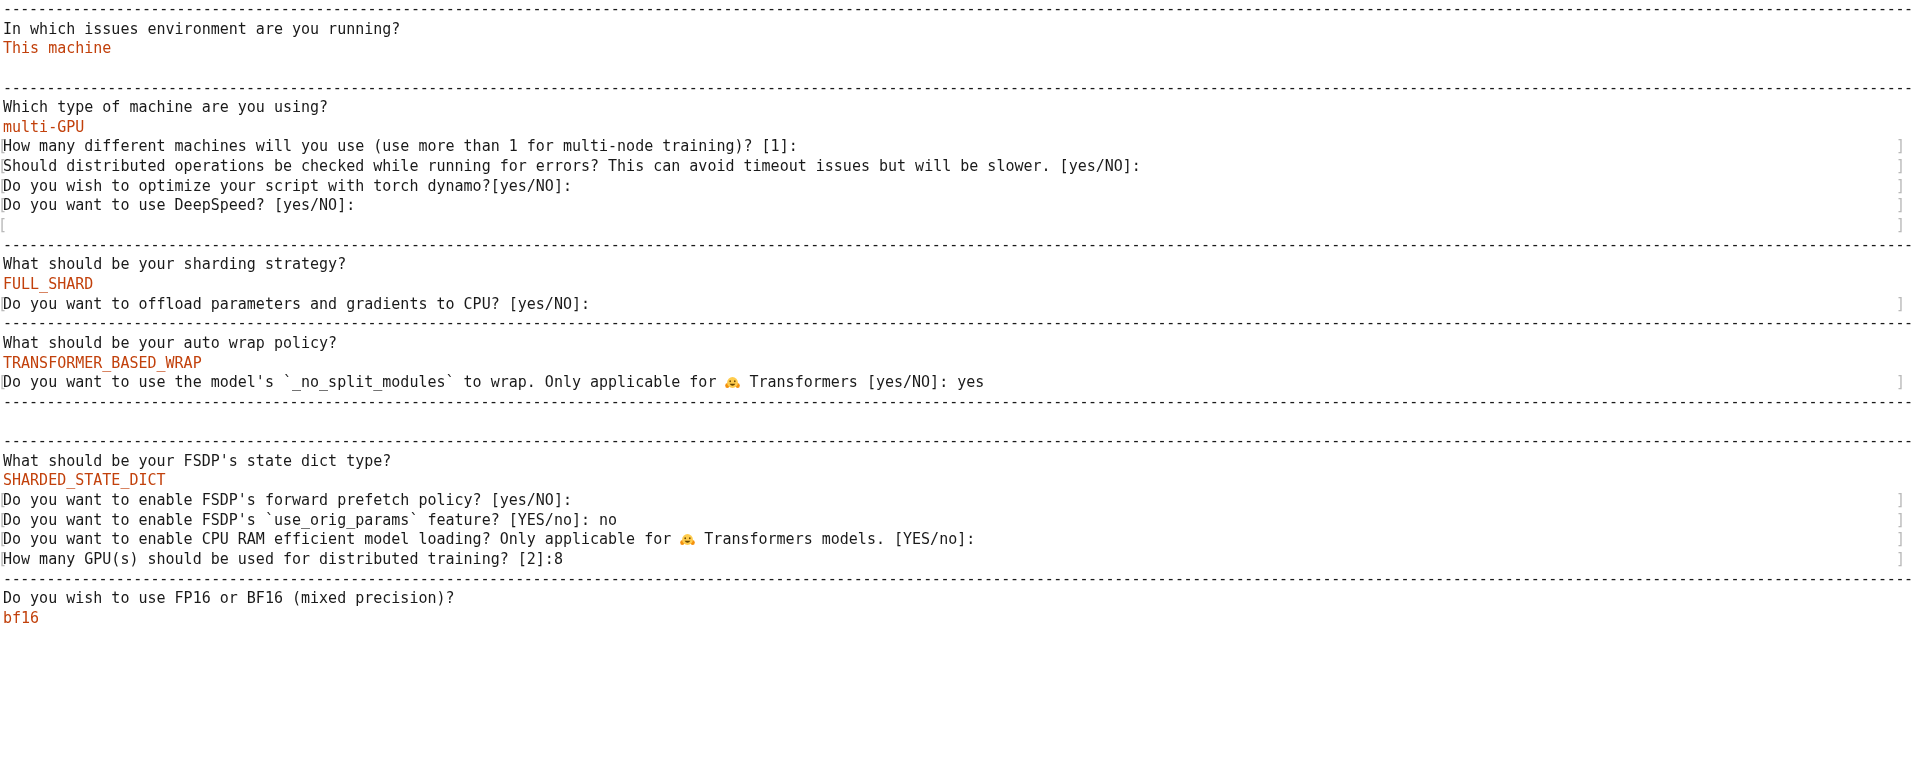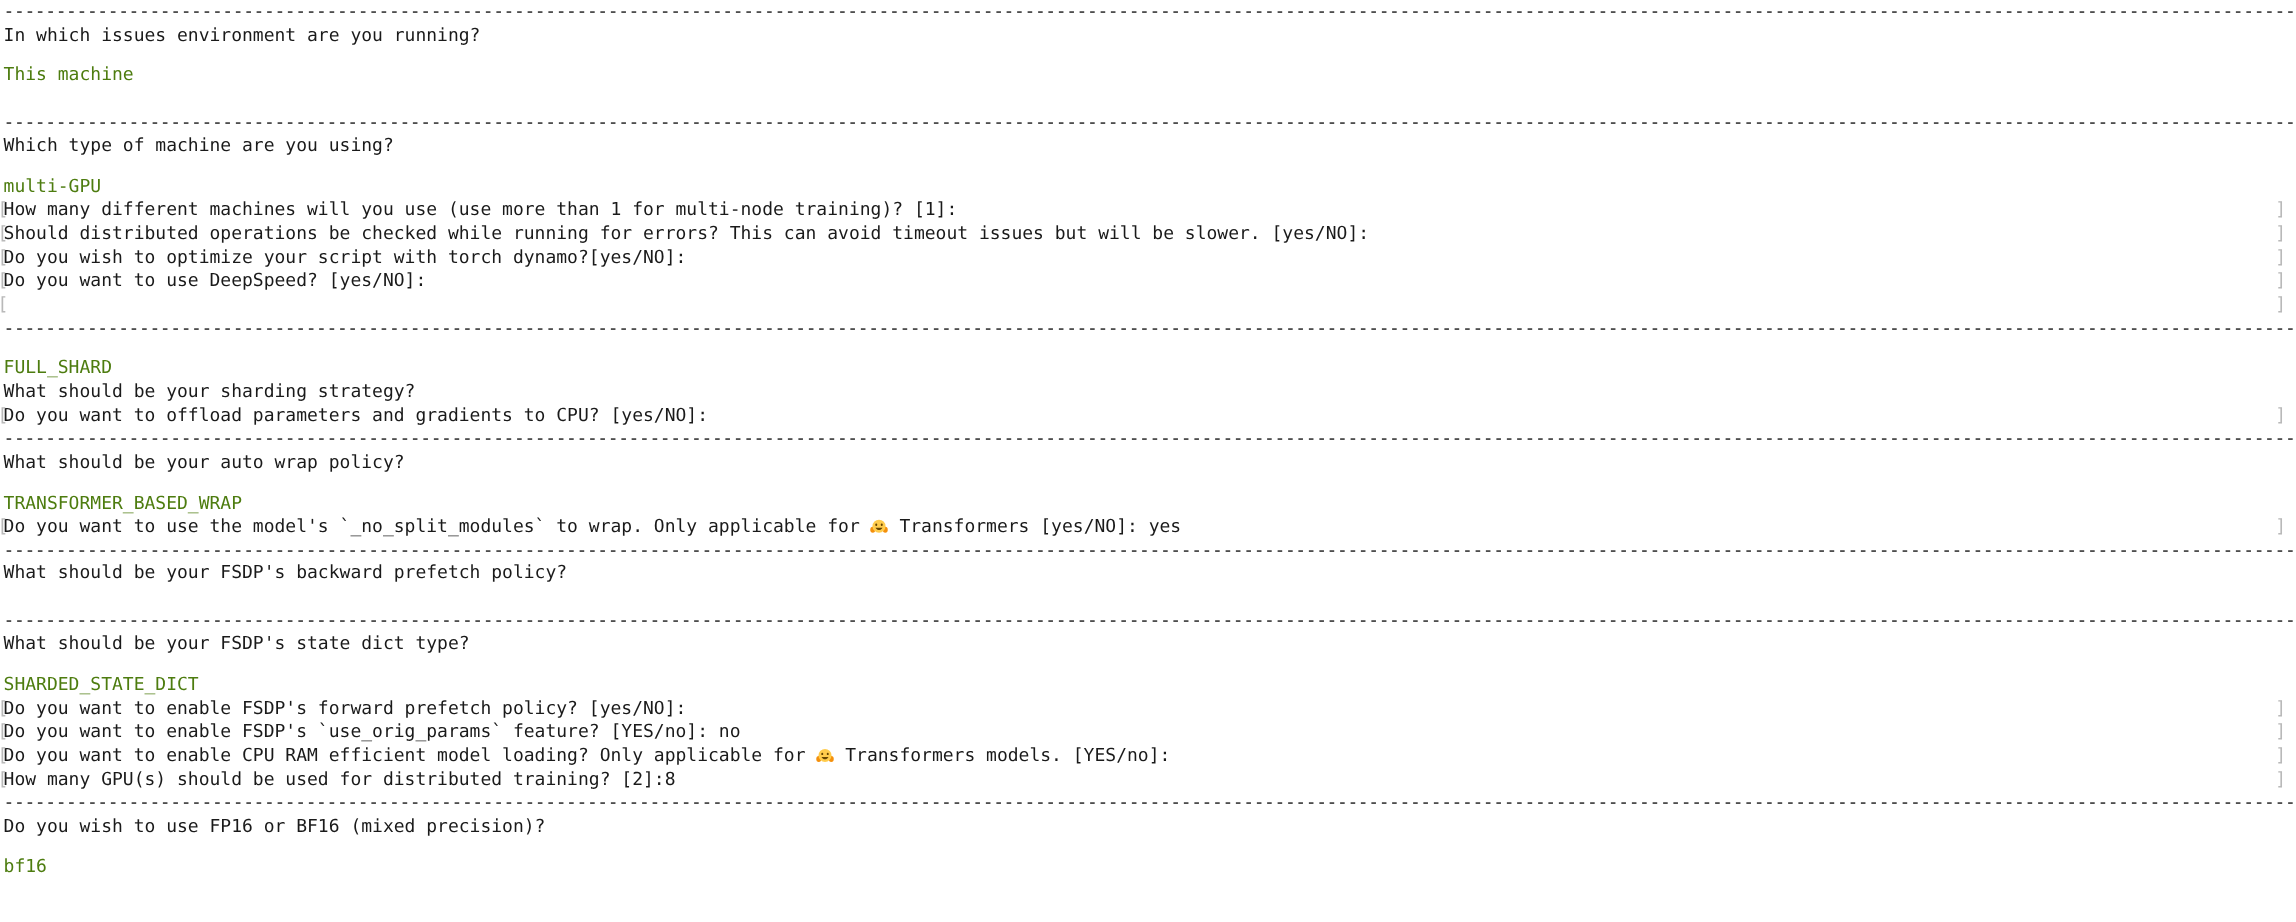--- a/index.html
+++ b/index.html
@@ -20,21 +20,21 @@
     position:relative;
     height:19.65px;
     line-height:19.65px;
     white-space:pre;
     font-size:15px;
     letter-spacing:0px;
     padding-left:3px;
     box-sizing:border-box;
   }
   .line.prompt   { color:#1a1a1a; }
-  .line.answer   { color:#4d7c0f;margin-top:14px; }
+  .line.answer   { color:#c2410c; }
   .line.rule     { color:#1a1a1a; }
   .rule-inner{
     display:block;
     white-space:pre;
     overflow:hidden;
     width:1910px;
     font-size:15px;
     line-height:19.65px;
     letter-spacing:-0.35px;
   }
@@ -70,36 +70,35 @@
     <div class="line">&nbsp;</div>
     <div class="line rule"><span class="rule-inner">--------------------------------------------------------------------------------------------------------------------------------------------------------------------------------------------------------------------------------------</span></div>
     <div class="line prompt"><span class="txt">Which type of machine are you using?</span></div>
     <div class="line answer"><span class="txt">multi-GPU</span></div>
     <div class="line prompt"><span class="txt">How many different machines will you use (use more than 1 for multi-node training)? [1]:</span><span class="wrapmark-l">[</span><span class="wrapmark-r">]</span></div>
     <div class="line prompt"><span class="txt">Should distributed operations be checked while running for errors? This can avoid timeout issues but will be slower. [yes/NO]:</span><span class="wrapmark-l">[</span><span class="wrapmark-r">]</span></div>
     <div class="line prompt"><span class="txt">Do you wish to optimize your script with torch dynamo?[yes/NO]:</span><span class="wrapmark-l">[</span><span class="wrapmark-r">]</span></div>
     <div class="line prompt"><span class="txt">Do you want to use DeepSpeed? [yes/NO]:</span><span class="wrapmark-l">[</span><span class="wrapmark-r">]</span></div>
     <div class="line prompt"><span class="wrapmark-l">[</span><span class="wrapmark-r">]</span></div>
     <div class="line rule"><span class="rule-inner">--------------------------------------------------------------------------------------------------------------------------------------------------------------------------------------------------------------------------------------</span></div>
+    <div class="line prompt"><span class="txt">What should be your sharding strategy?</span></div>
     <div class="line answer"><span class="txt">FULL_SHARD</span></div>
-    <div class="line prompt"><span class="txt">What should be your sharding strategy?</span></div>
     <div class="line prompt"><span class="txt">Do you want to offload parameters and gradients to CPU? [yes/NO]:</span><span class="wrapmark-l">[</span><span class="wrapmark-r">]</span></div>
     <div class="line rule"><span class="rule-inner">--------------------------------------------------------------------------------------------------------------------------------------------------------------------------------------------------------------------------------------</span></div>
     <div class="line prompt"><span class="txt">What should be your auto wrap policy?</span></div>
     <div class="line answer"><span class="txt">TRANSFORMER_BASED_WRAP</span></div>
     <div class="line prompt"><span class="txt">Do you want to use the model's `_no_split_modules` to wrap. Only applicable for </span><span class="hf"><svg width="15" height="15" viewBox="0 0 36 36">
           <ellipse cx="5.5" cy="25" rx="5" ry="6" fill="#f4900c"></ellipse>
           <ellipse cx="30.5" cy="25" rx="5" ry="6" fill="#f4900c"></ellipse>
           <circle cx="18" cy="18" r="13" fill="#ffcc4d"></circle>
           <ellipse cx="12.5" cy="15" rx="2" ry="2.4" fill="#664500"></ellipse>
           <ellipse cx="23.5" cy="15" rx="2" ry="2.4" fill="#664500"></ellipse>
           <path d="M11 21c2 3.2 4.3 4.6 7 4.6s5-1.4 7-4.6z" fill="#664500"></path>
         </svg></span><span class="txt"> Transformers [yes/NO]: yes</span><span class="wrapmark-l">[</span><span class="wrapmark-r">]</span></div>
     <div class="line rule"><span class="rule-inner">--------------------------------------------------------------------------------------------------------------------------------------------------------------------------------------------------------------------------------------</span></div>
-    <div class="line prompt"><span class="txt">What should be your FSDP's backward prefetch policy?</span></div>
     <div class="line">&nbsp;</div>
     <div class="line rule"><span class="rule-inner">--------------------------------------------------------------------------------------------------------------------------------------------------------------------------------------------------------------------------------------</span></div>
     <div class="line prompt"><span class="txt">What should be your FSDP's state dict type?</span></div>
     <div class="line answer"><span class="txt">SHARDED_STATE_DICT</span></div>
     <div class="line prompt"><span class="txt">Do you want to enable FSDP's forward prefetch policy? [yes/NO]:</span><span class="wrapmark-l">[</span><span class="wrapmark-r">]</span></div>
     <div class="line prompt"><span class="txt">Do you want to enable FSDP's `use_orig_params` feature? [YES/no]: no</span><span class="wrapmark-l">[</span><span class="wrapmark-r">]</span></div>
     <div class="line prompt"><span class="txt">Do you want to enable CPU RAM efficient model loading? Only applicable for </span><span class="hf"><svg width="15" height="15" viewBox="0 0 36 36">
           <ellipse cx="5.5" cy="25" rx="5" ry="6" fill="#f4900c"></ellipse>
           <ellipse cx="30.5" cy="25" rx="5" ry="6" fill="#f4900c"></ellipse>
           <circle cx="18" cy="18" r="13" fill="#ffcc4d"></circle>

